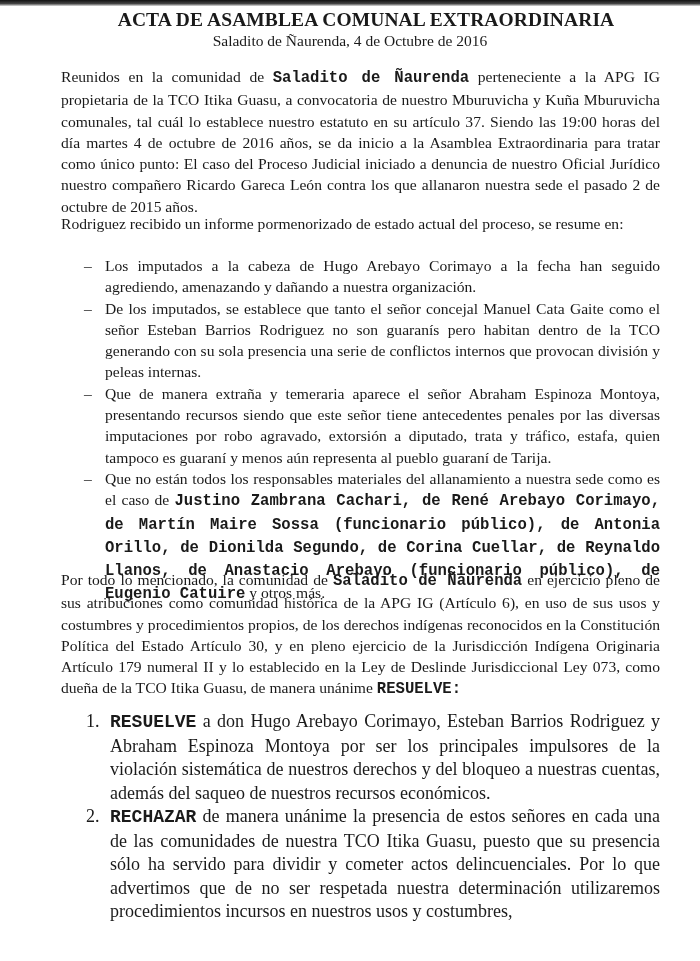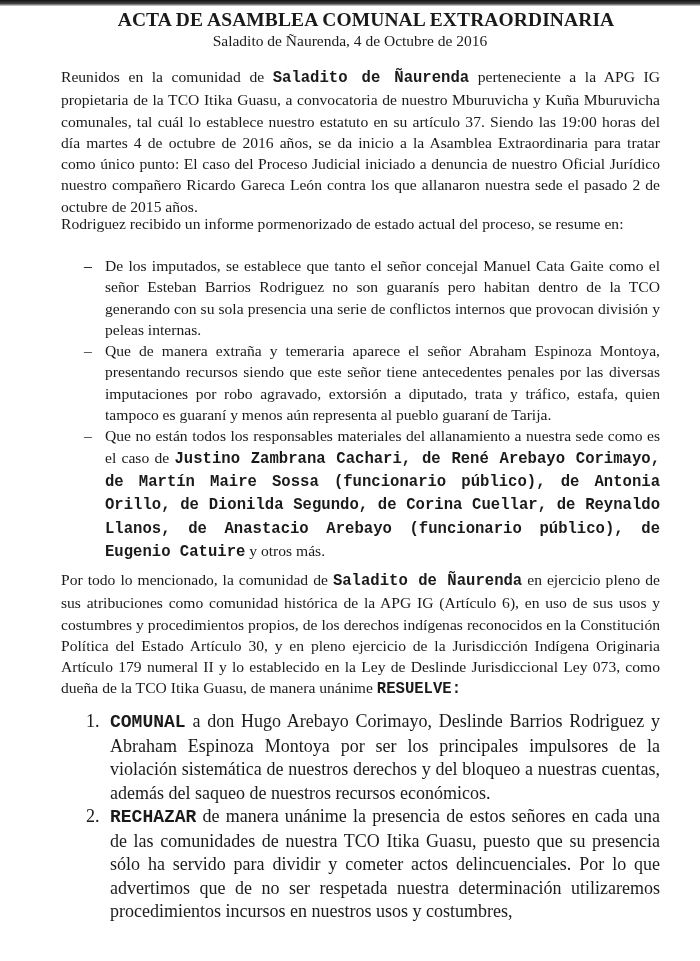--- a/index.html
+++ b/index.html
@@ -51,25 +51,25 @@
 
 <div class="page">
   <div class="title">ACTA DE ASAMBLEA COMUNAL EXTRAORDINARIA</div>
   <div class="subtitle">Saladito de Ñaurenda, 4 de Octubre de 2016</div>
 
   <div class="para p1"><span>Reunidos en la comunidad de </span><b>Saladito de Ñaurenda</b><span> perteneciente a la APG IG propietaria de la TCO Itika Guasu, a convocatoria de nuestro Mburuvicha y Kuña Mburuvicha comunales, tal cuál lo establece nuestro estatuto en su artículo 37.  Siendo las 19:00 horas del día martes 4 de octubre de 2016 años, se da inicio a la Asamblea Extraordinaria para tratar como único punto: El caso del Proceso Judicial iniciado a denuncia de nuestro Oficial Jurídico nuestro compañero Ricardo Gareca León contra los que allanaron nuestra sede el pasado 2 de octubre de 2015 años.</span></div>
 
   <div class="para p2">Rodriguez recibido un informe pormenorizado de estado actual del proceso, se resume en:</div>
 
   <ul class="bullets">
-    <li><span class="dash">–</span></li>
+    <li><span class="dash">–</span><span>Los imputados a la cabeza de Hugo Arebayo Corimayo a la fecha han seguido agrediendo, amenazando y dañando a nuestra organización.</span></li>
     <li><span class="dash">–</span><span>De los imputados, se  establece que tanto el señor concejal Manuel Cata Gaite como el señor Esteban Barrios Rodriguez no son guaranís pero habitan dentro de la TCO generando con su sola presencia una serie de conflictos internos que provocan división y peleas internas.</span></li>
     <li><span class="dash">–</span><span>Que de manera extraña y temeraria aparece el señor Abraham Espinoza Montoya, presentando recursos siendo que este señor tiene antecedentes penales por las diversas imputaciones por robo agravado, extorsión a diputado, trata y tráfico, estafa, quien tampoco es guaraní y menos aún representa al pueblo guaraní de Tarija.</span></li>
     <li><span class="dash">–</span><span>Que no están todos los responsables materiales del allanamiento a nuestra sede como es el caso de </span><b>Justino Zambrana Cachari, de René Arebayo Corimayo, de Martín Maire Sossa (funcionario público), de Antonia Orillo, de Dionilda Segundo, de Corina Cuellar, de Reynaldo Llanos, de Anastacio Arebayo (funcionario público), de Eugenio Catuire</b><span> y otros más.</span></li>
   </ul>
 
   <div class="para p3"><span>Por todo lo mencionado, la comunidad de </span><b>Saladito de Ñaurenda</b><span> en ejercicio pleno de sus atribuciones como comunidad histórica de la APG IG (Artículo 6), en uso de sus usos y costumbres y procedimientos propios, de los derechos indígenas reconocidos en la Constitución Política del Estado  Artículo 30, y en pleno ejercicio de la Jurisdicción Indígena Originaria Artículo 179 numeral II y lo establecido en la Ley de Deslinde Jurisdiccional Ley 073, como dueña de la TCO Itika Guasu, de manera unánime </span><b>RESUELVE:</b></div>
 
   <ol class="resolve">
-    <li><span class="num">1.</span><b>COMUNAL</b><span> a don Hugo Arebayo Corimayo, Deslinde Barrios Rodriguez y Abraham Espinoza Montoya por ser los principales impulsores de la violación sistemática de nuestros derechos y del bloqueo a nuestras cuentas, además del saqueo de nuestros recursos económicos.</span></li>
+    <li><span class="num">1.</span><b>RESUELVE</b><span> a don Hugo Arebayo Corimayo, Esteban Barrios Rodriguez y Abraham Espinoza Montoya por ser los principales impulsores de la violación sistemática de nuestros derechos y del bloqueo a nuestras cuentas, además del saqueo de nuestros recursos económicos.</span></li>
     <li><span class="num">2.</span><b>RECHAZAR</b><span> de manera unánime la presencia de estos señores en cada una de las comunidades de nuestra TCO Itika Guasu, puesto que su presencia sólo ha servido para dividir y cometer actos delincuenciales. Por lo que advertimos que de no ser respetada nuestra determinación utilizaremos procedimientos incursos en nuestros usos y costumbres,</span></li>
   </ol>
 </div>
 
 </body></html>

